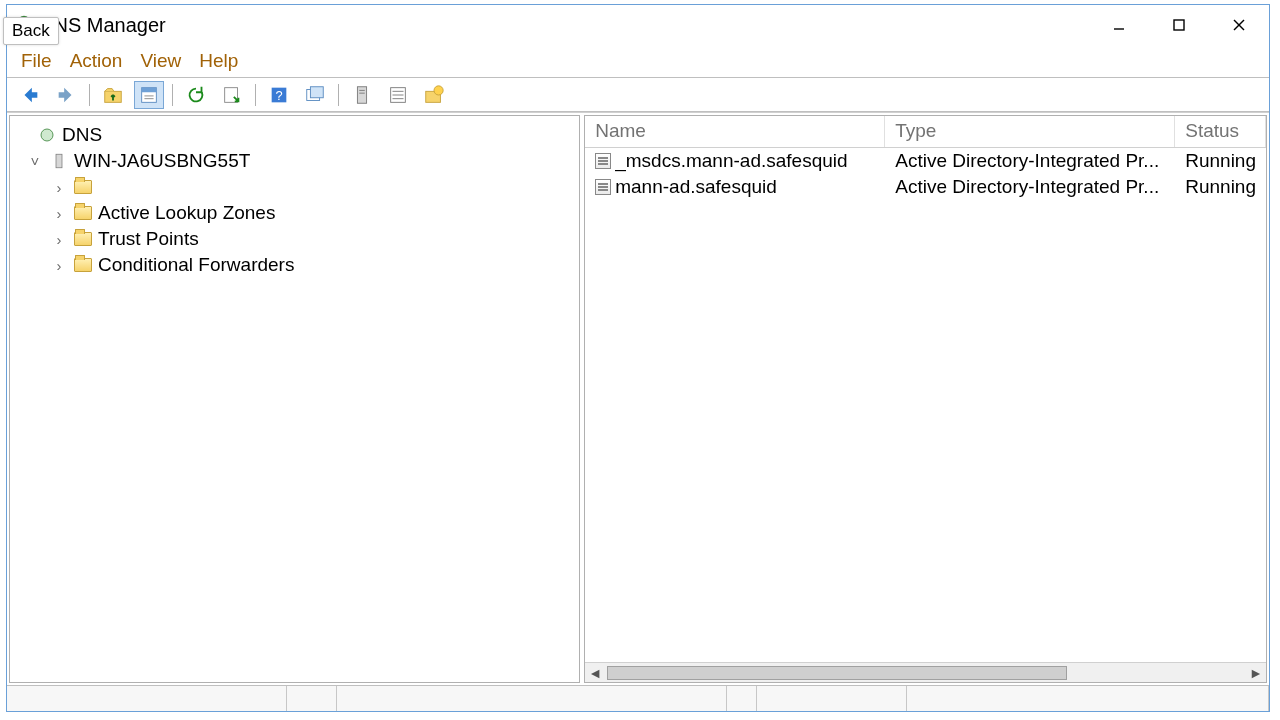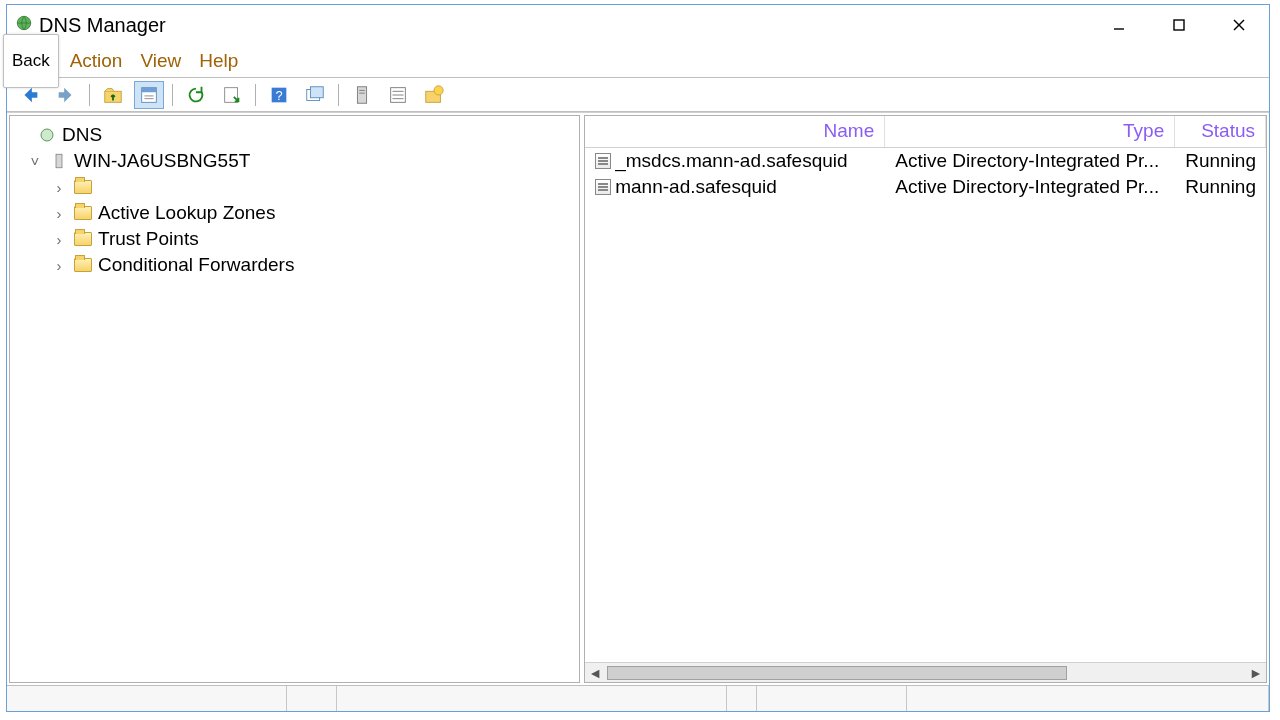--- a/index.html
+++ b/index.html
@@ -13,23 +13,23 @@
     height: 40px; display: flex; align-items: center; justify-content: space-between;
     background: #fff; padding-left: 8px;
   }
   .titlebar-left { display: flex; align-items: center; gap: 6px; }
   .title-text { font-size: 20px; color: #000000; text-align: right; }
   .titlebar-right { display: flex; height: 100%; }
   .win-btn { width: 60px; height: 100%; display: flex; align-items: center; justify-content: center; cursor: default; }
   .win-btn svg { width: 14px; height: 14px; stroke: #000; stroke-width: 1.4; fill: none; }
   
   .back-btn {
-    position: absolute; top: 29px; left: -4px; z-index: 10;
+    position: absolute; top: 12px; left: -4px; z-index: 10;
     background: #fff; border: 1px solid #bfbfbf; border-radius: 2px;
-    padding: 16px 8px; font-size: 17px; box-shadow: 0 0 3px rgba(0,0,0,0.15);
+    padding: 3px 8px; font-size: 17px; box-shadow: 0 0 3px rgba(0,0,0,0.15);
   }
   
   .menubar {
     height: 32px; display: flex; align-items: center; gap: 18px; padding: 0 14px;
     font-size: 19px; color: #a16207;
   }
   .menu-item { cursor: default; }
   .menu-sep { height: 1px; background: #bfbfbf; }
   
   .toolbar {
@@ -51,21 +51,21 @@
   .expander { width: 18px; text-align: center; color: #6a6a6a; font-size: 15px; }
   .tree-icon { width: 18px; height: 18px; display: flex; align-items: center; justify-content: center; }
   .folder { width: 18px; height: 14px; background: linear-gradient(#fff0b3, #f6d36b); border: 1px solid #c7a23b; border-radius: 1px; position: relative; }
   .folder::before { content: ""; position: absolute; top: -4px; left: 0; width: 8px; height: 4px; background: #f6d36b; border: 1px solid #c7a23b; border-bottom: none; border-radius: 1px 1px 0 0; }
   .tree-label { white-space: nowrap; }
   .tree-row.selected .tree-label { background: #cfe3f7; border: 1px dotted #3a79c2; padding: 0 2px; }
   
   .list-pane {
     flex: 1; border: 1px solid #b0b0b0; margin: 2px 2px 2px 0; display: flex; flex-direction: column; background: #fff;
   }
-  .list-header { display: flex; height: 32px; border-bottom: 1px solid #d0d0d0; font-size: 19px; color: #8b5cf6; text-align: right; }
+  .list-header { display: flex; height: 32px; border-bottom: 1px solid #d0d0d0; font-size: 19px; color: #737373; }
   .list-header div { padding: 4px 10px; border-right: 1px solid #e0e0e0; }
   .col-name { width: 300px; }
   .col-type { width: 290px; }
   .col-status { flex: 1; }
   .list-body { flex: 1; overflow: hidden; font-size: 19px; }
   .list-row { display: flex; height: 26px; align-items: center; }
   .list-row .cell { padding: 0 10px; overflow: hidden; white-space: nowrap; text-overflow: ellipsis; }
   .cell.name { width: 300px; display: flex; align-items: center; gap: 4px; }
   .cell.type { width: 290px; }
   .cell.status { flex: 1; }

